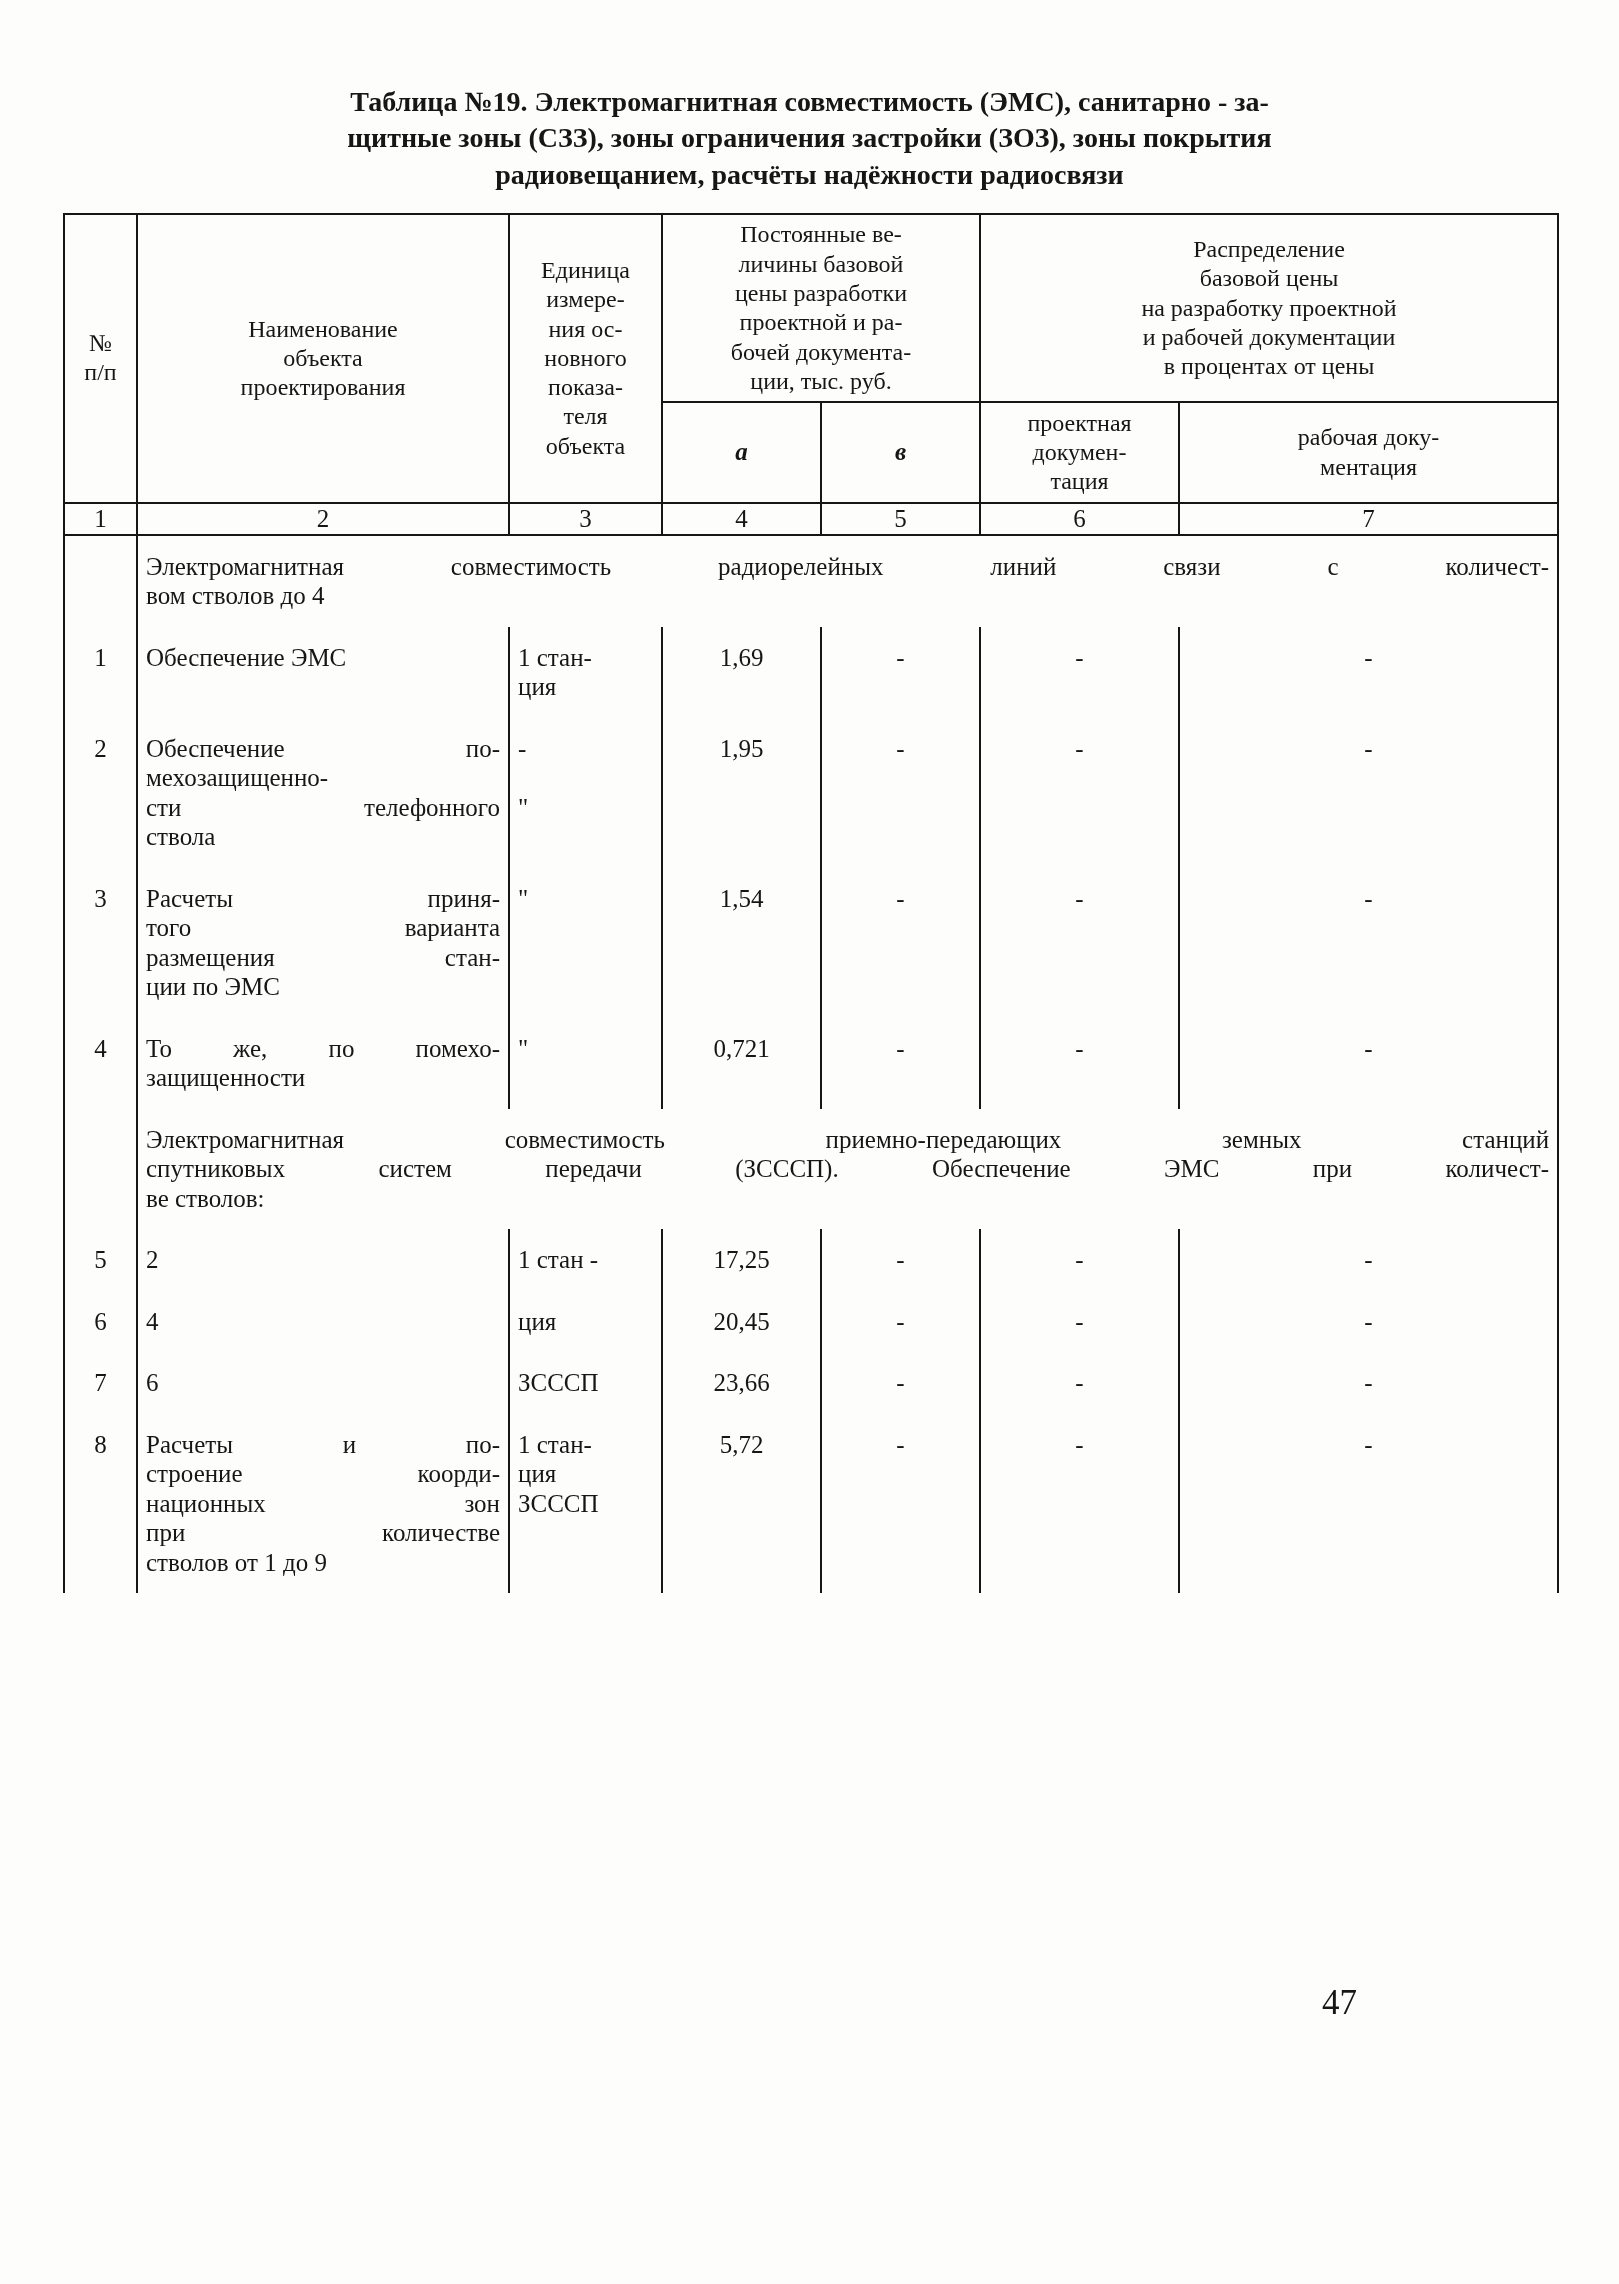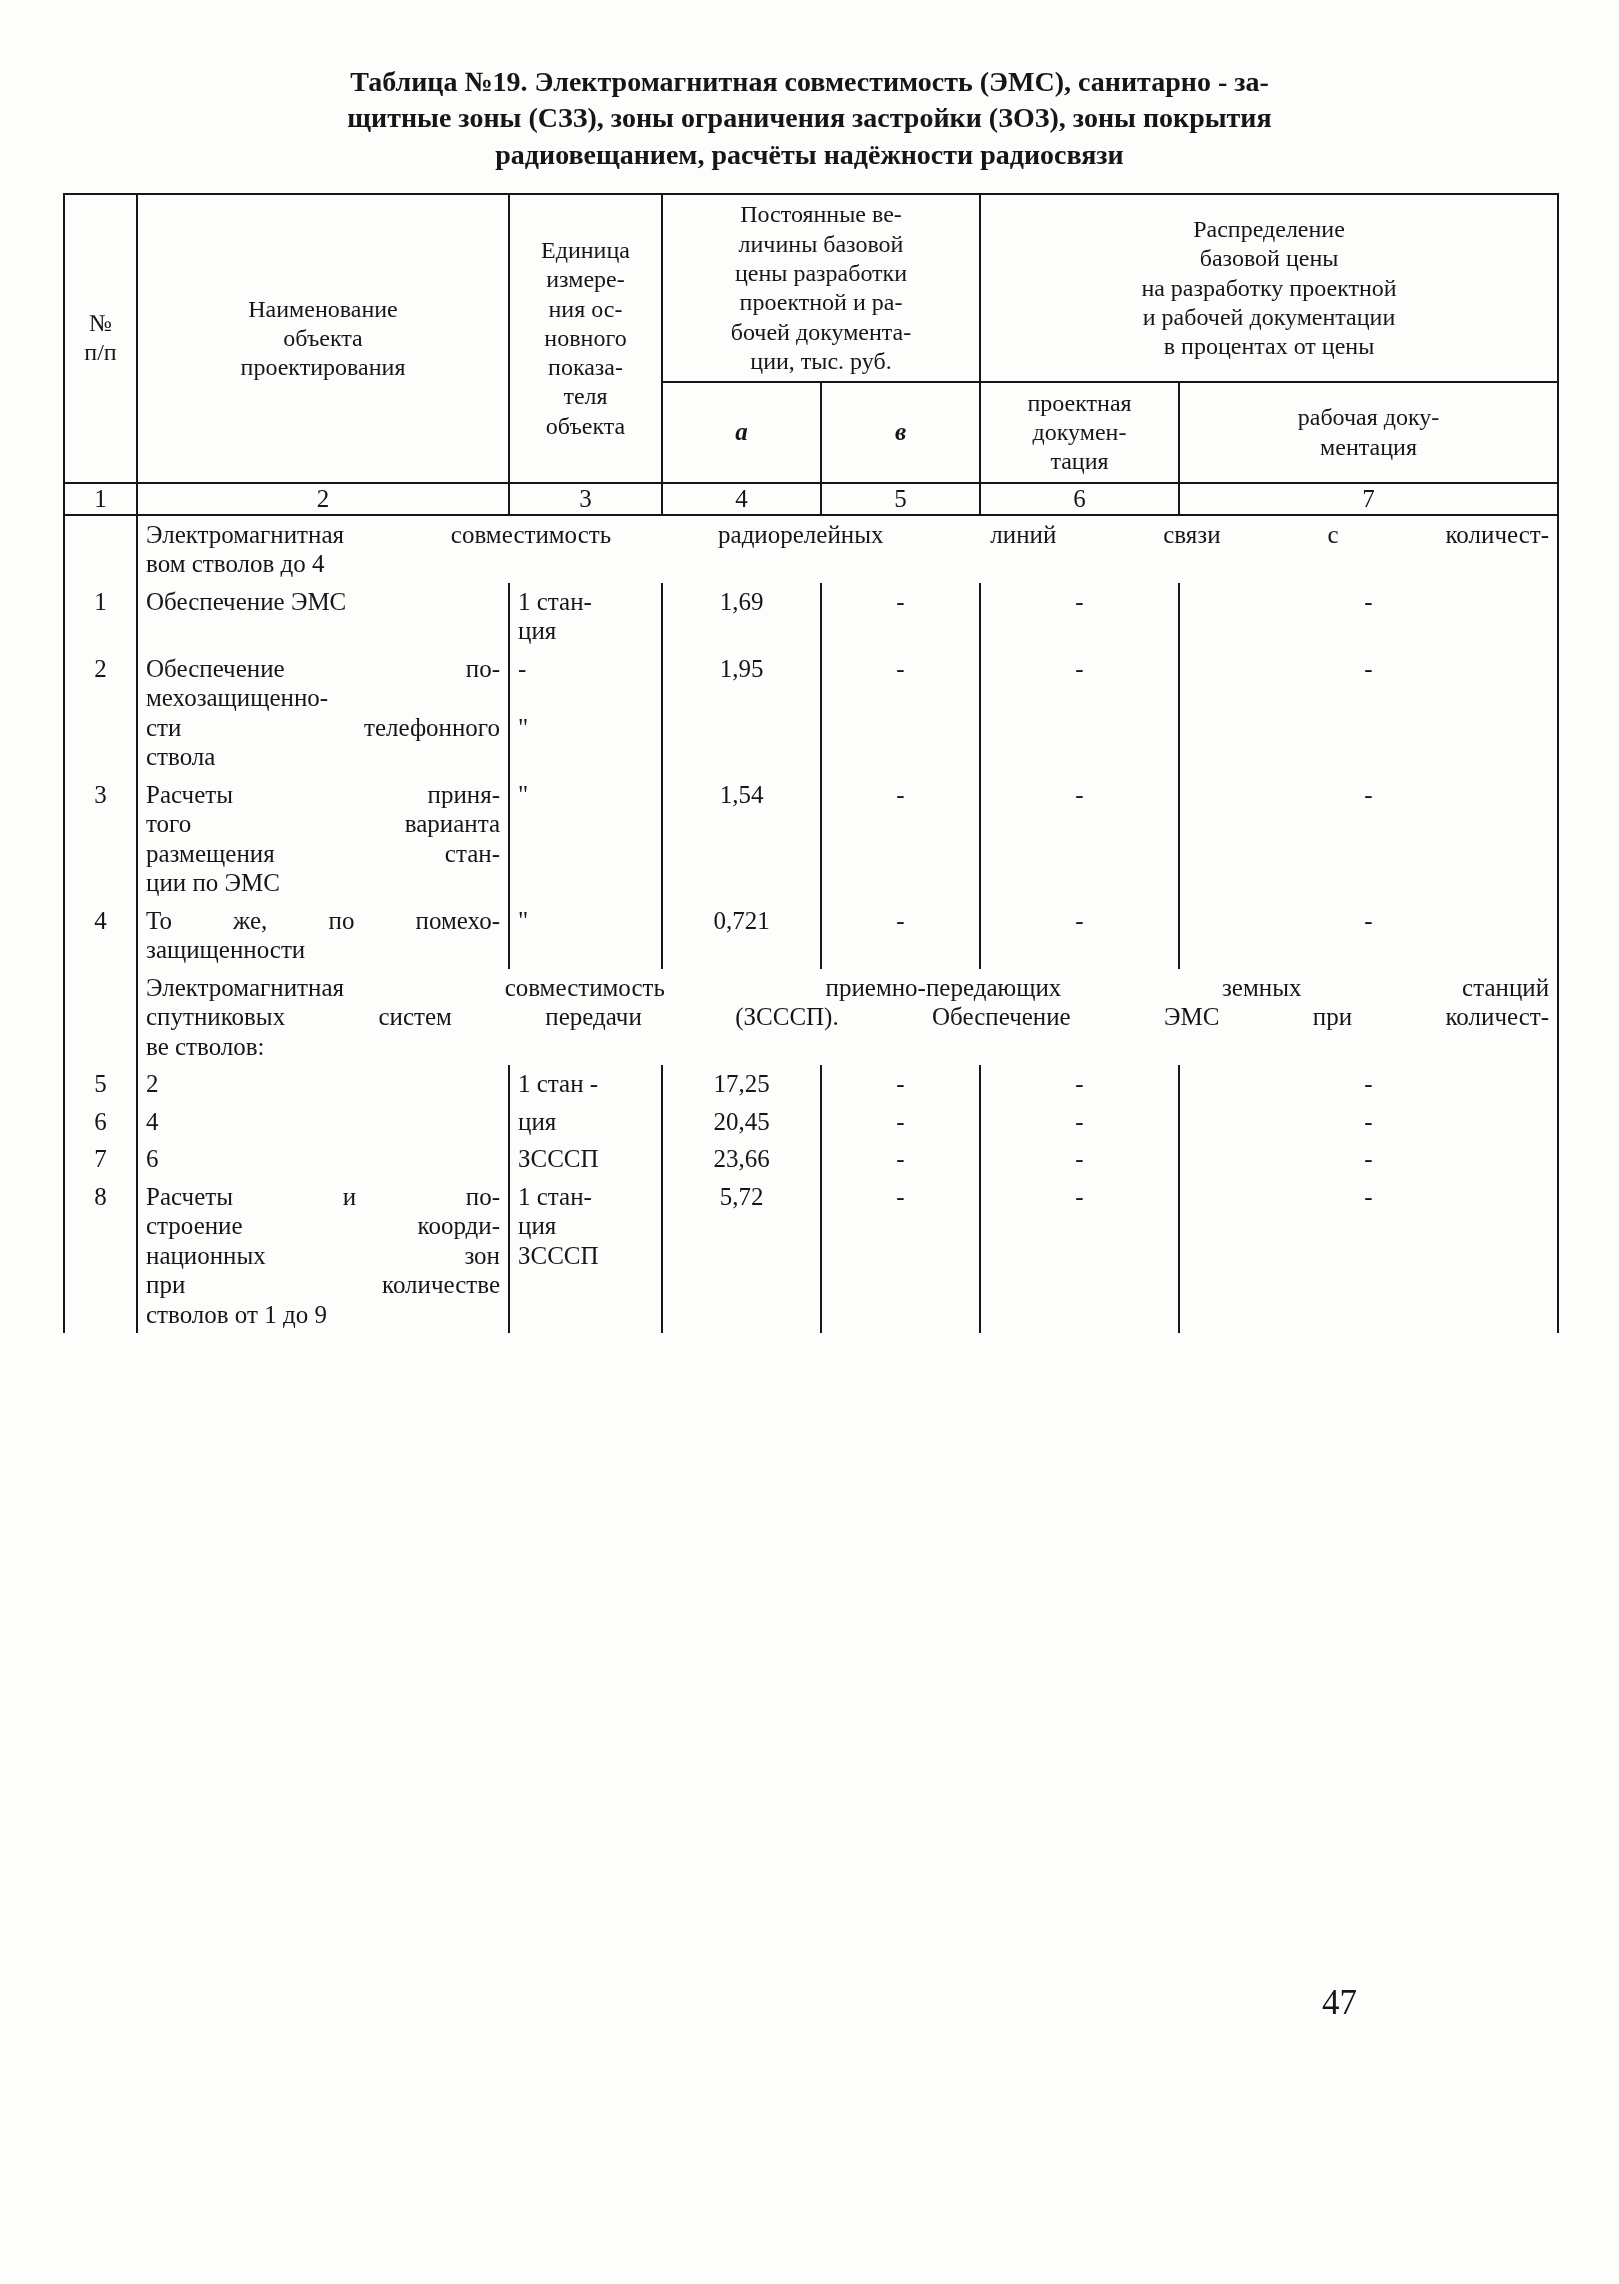--- a/index.html
+++ b/index.html
@@ -10,21 +10,21 @@
   .page {
     position: relative;
     width: 1619px;
     height: 2284px;
     background: var(--paper, #fdfdfb);
     color: var(--ink, #161616);
     font-family: "Liberation Serif", "DejaVu Serif", serif;
     overflow: hidden;
   }
   .doc-title {
-    margin: 64px auto 0;
+    margin: 84px auto 0;
     width: 1302px;
     text-align: center;
     font-weight: 700;
     font-size: 28px;
     line-height: 1.3;
     white-space: pre-line;
   }
   table.tbl {
     margin: 20px 0 0 63px;
     width: 1495px;
@@ -51,21 +51,21 @@
   .sub-ab {
     font-weight: 700 !important;
     font-style: italic;
     font-size: 25px !important;
   }
   .tbl tbody td {
     border-left: 2px solid var(--ink, #161616);
     border-right: 2px solid var(--ink, #161616);
     border-top: none;
     border-bottom: none;
-    padding: 4px 8px;
+    padding: 16px 8px;
     vertical-align: top;
     margin-left: 17px;
   }
   .c-num  { text-align: center; vertical-align: middle; }
   .c-name { vertical-align: top; }
   .c-name .ln { text-align: justify; text-align-last: justify; }
   .c-name .ln:last-child { text-align-last: left; }
   .c-unit { text-align: left; vertical-align: bottom; white-space: pre-line; }
   .c-val  { text-align: center; vertical-align: bottom; }
   .sec    { vertical-align: top; padding: 2.7px 12px 2.7px 9.3px; }

